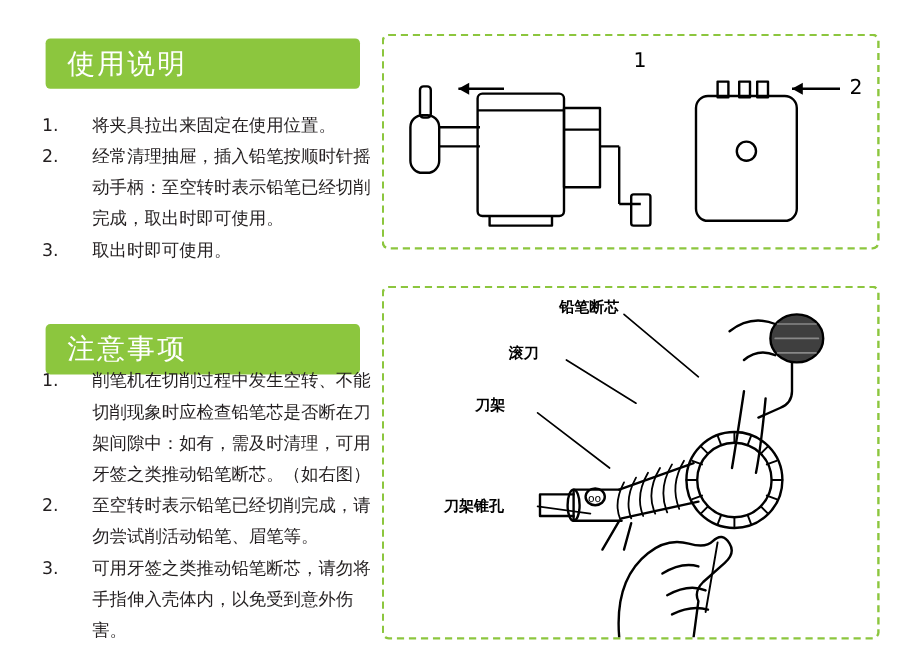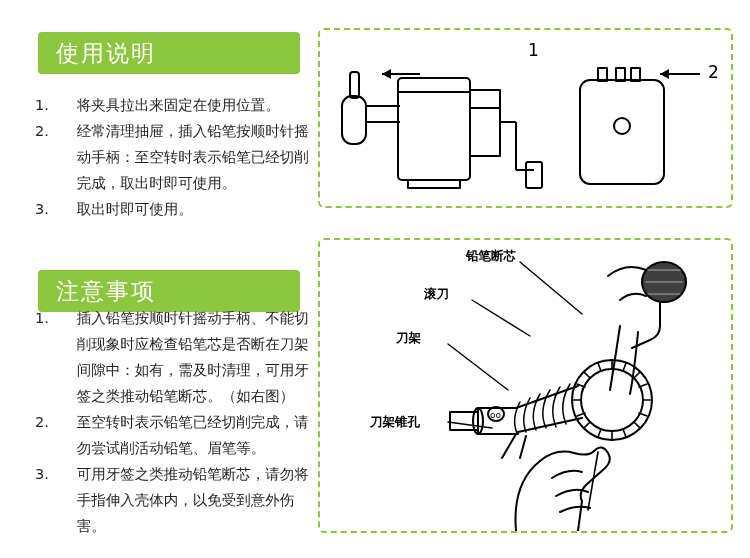--- a/index.html
+++ b/index.html
@@ -115,21 +115,21 @@
     </div>
   </div>
 
   <div class="banner" id="banner-notice">
     <span class="banner-text">注意事项</span>
   </div>
 
   <div class="textblock" id="notice-list">
     <div class="li">
       <span class="li-num">1.</span>
-      <span class="li-body">插入铅笔按顺时针摇动手柄、不能切削现象时应检查铅笔芯是否断在刀架间隙中：如有，需及时清理，可用牙签之类推动铅笔断芯。（如右图）</span>
+      <span class="li-body">削笔机在切削过程中发生空转、不能切削现象时应检查铅笔芯是否断在刀架间隙中：如有，需及时清理，可用牙签之类推动铅笔断芯。（如右图）</span>
     </div>
     <div class="li">
       <span class="li-num">2.</span>
       <span class="li-body">至空转时表示铅笔已经切削完成，请勿尝试削活动铅笔、眉笔等。</span>
     </div>
     <div class="li">
       <span class="li-num">3.</span>
       <span class="li-body">可用牙签之类推动铅笔断芯，请勿将手指伸入壳体内，以免受到意外伤害。</span>
     </div>
   </div>

